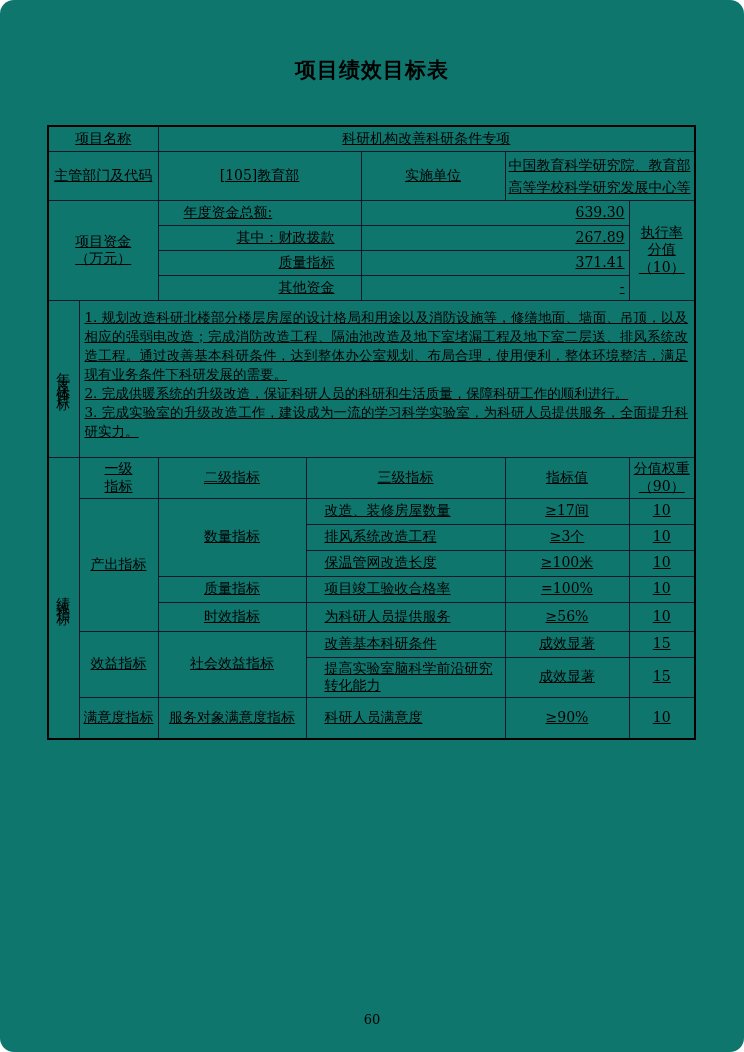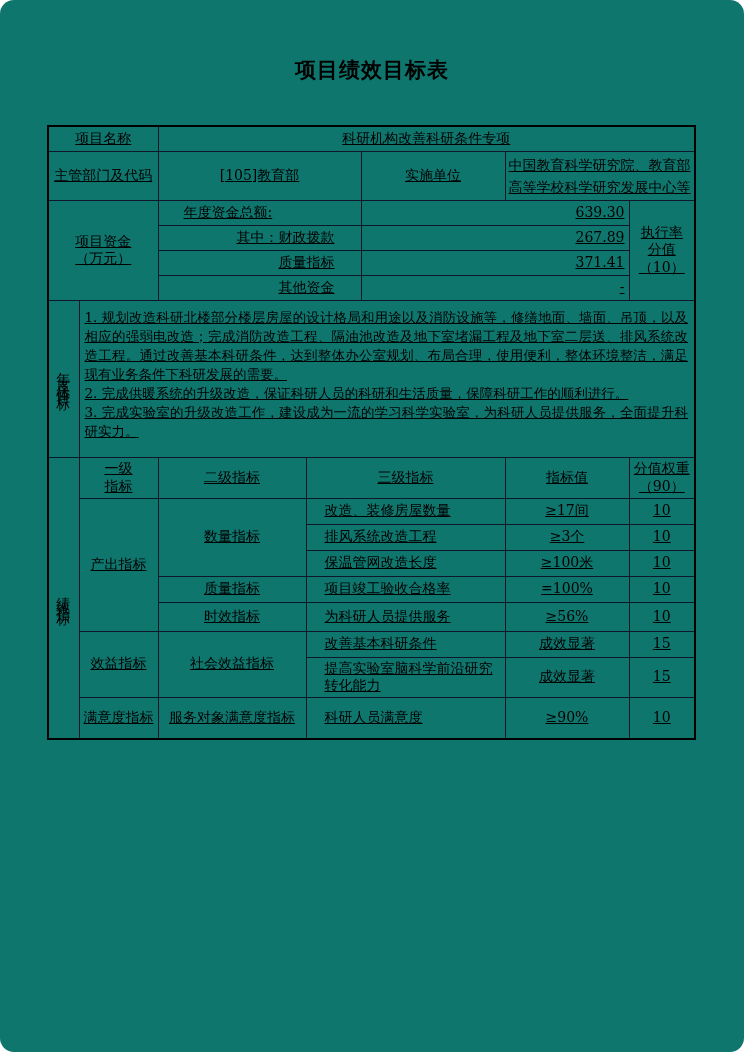--- a/index.html
+++ b/index.html
@@ -162,13 +162,14 @@
     <tr style="height:42px">
       <td class="c">满意度指标</td>
       <td class="c">服务对象满意度指标</td>
       <td colspan="2" class="l3">科研人员满意度</td>
       <td class="c">≥90%</td>
       <td class="c">10</td>
     </tr>
   </tbody>
     </table>
 
+  <div class="pageno">60</div>
 </div>
 
 </body></html>

